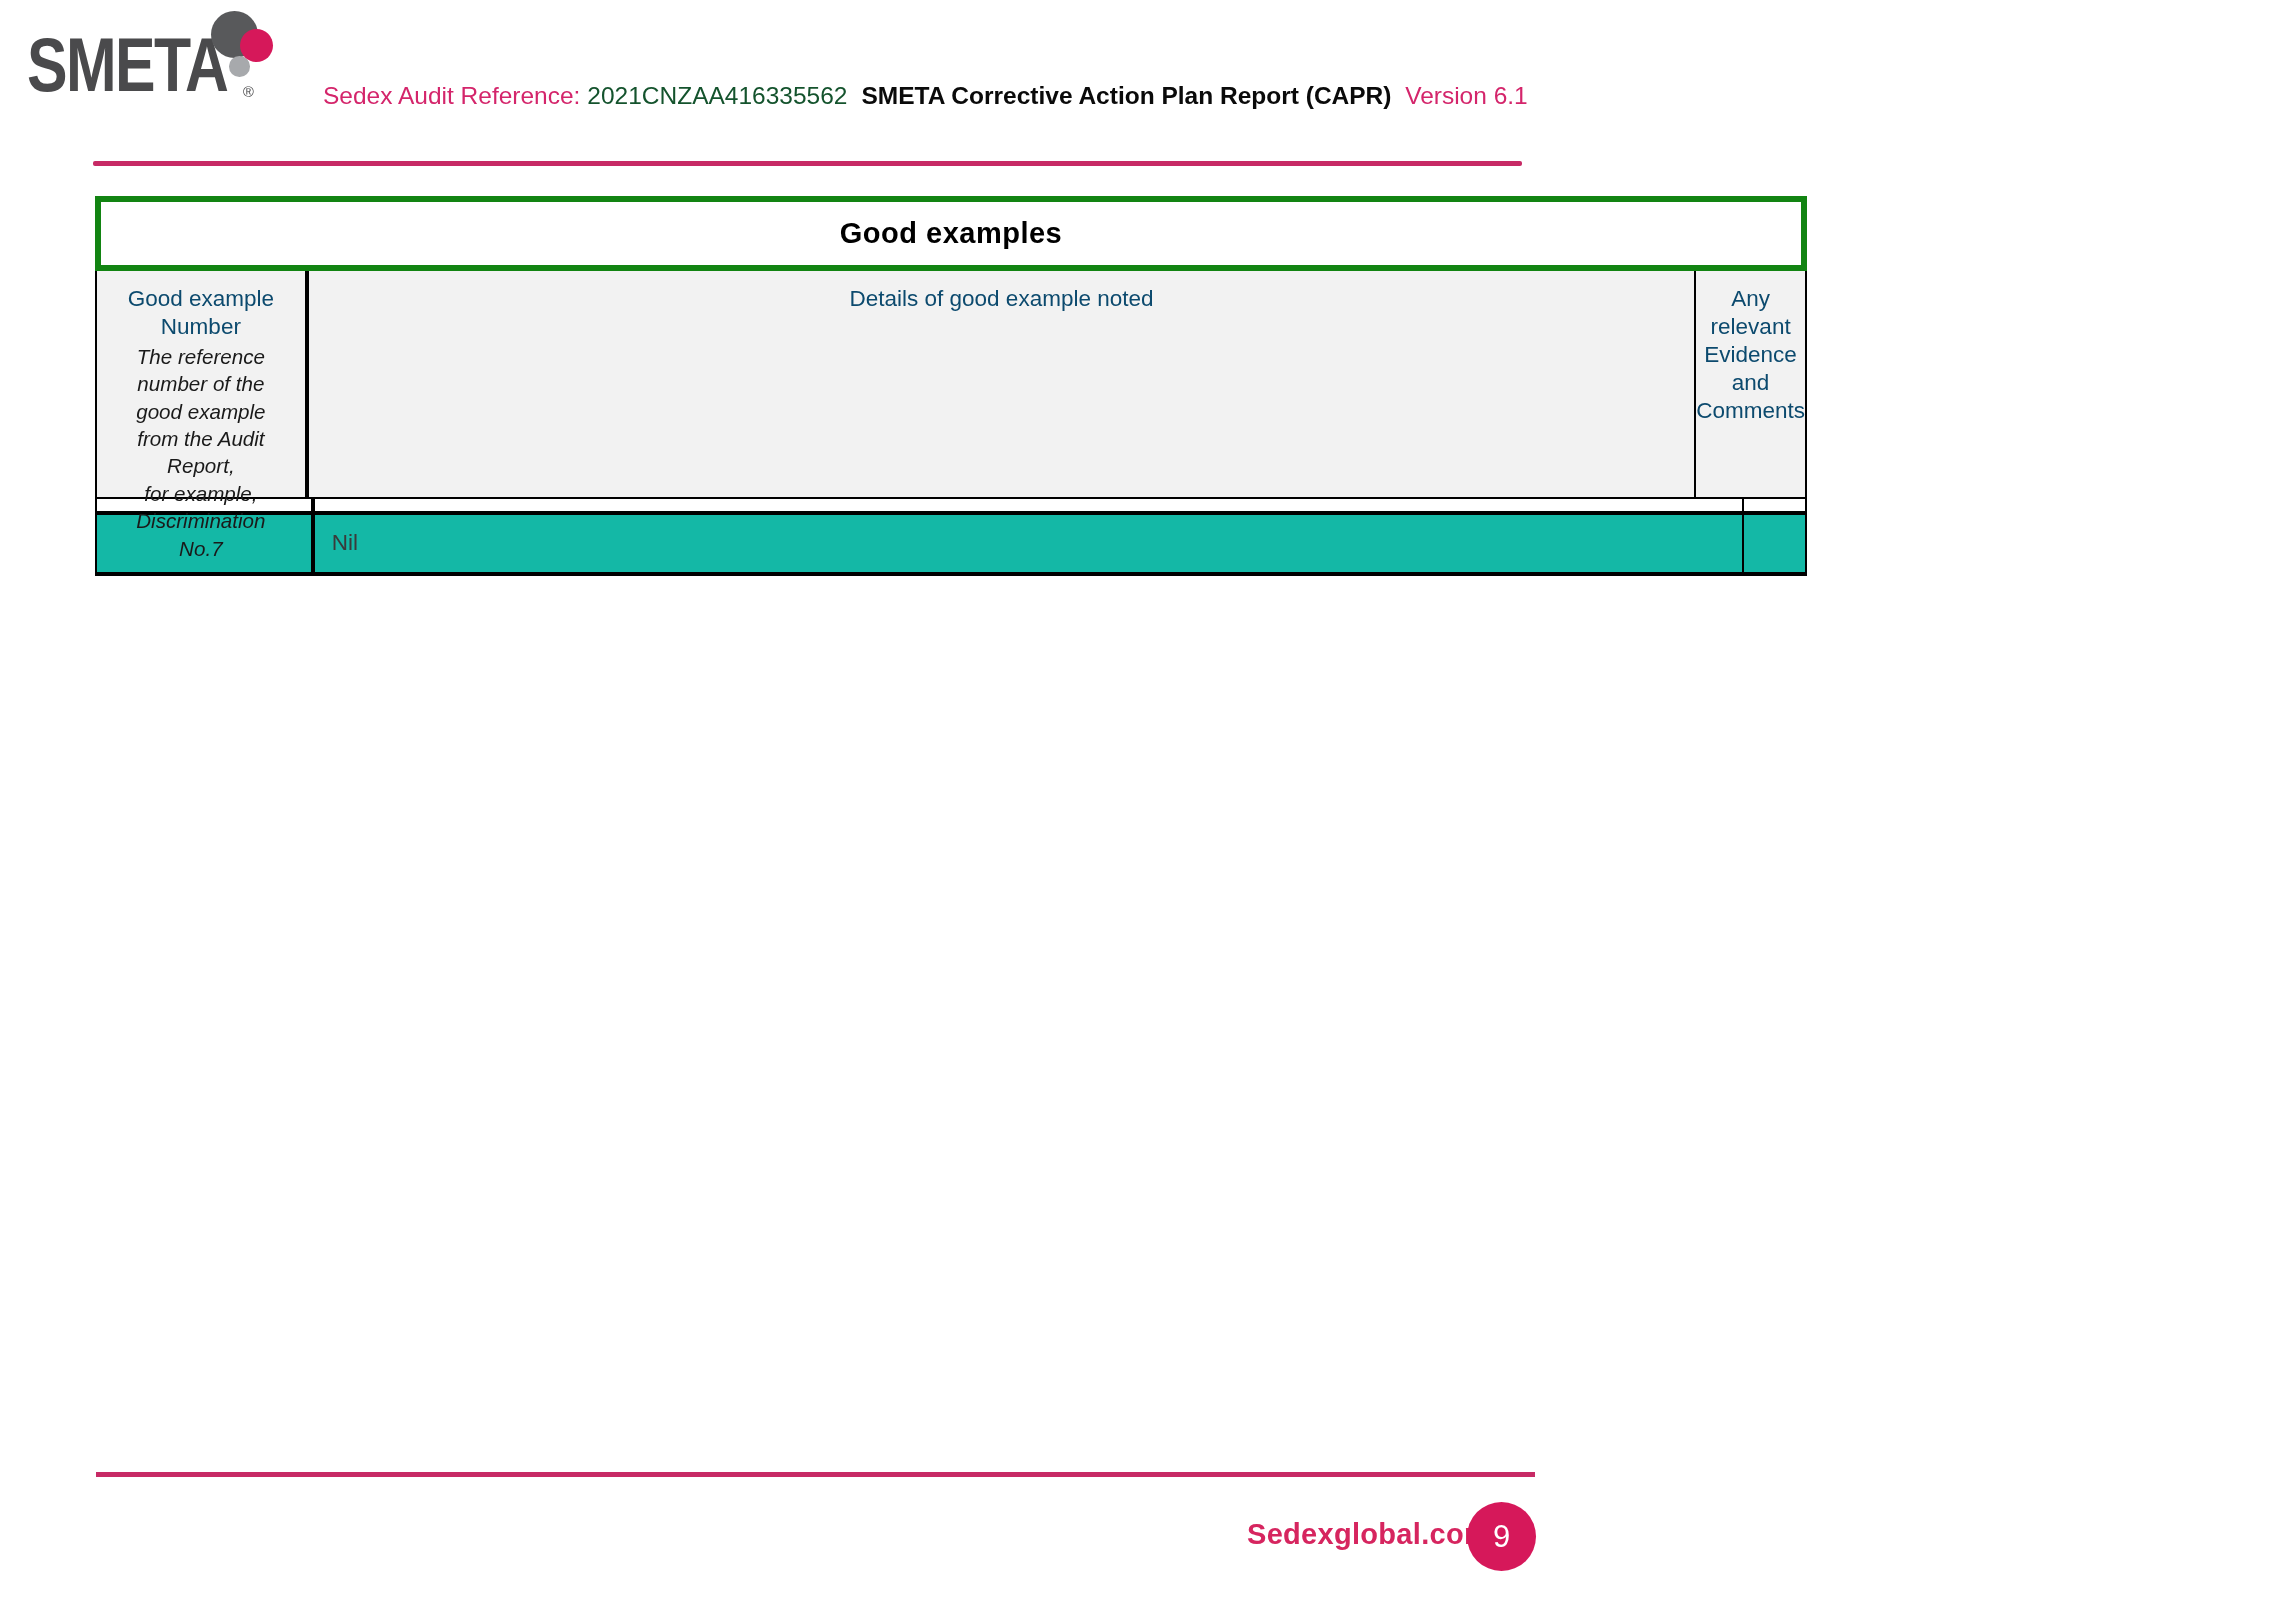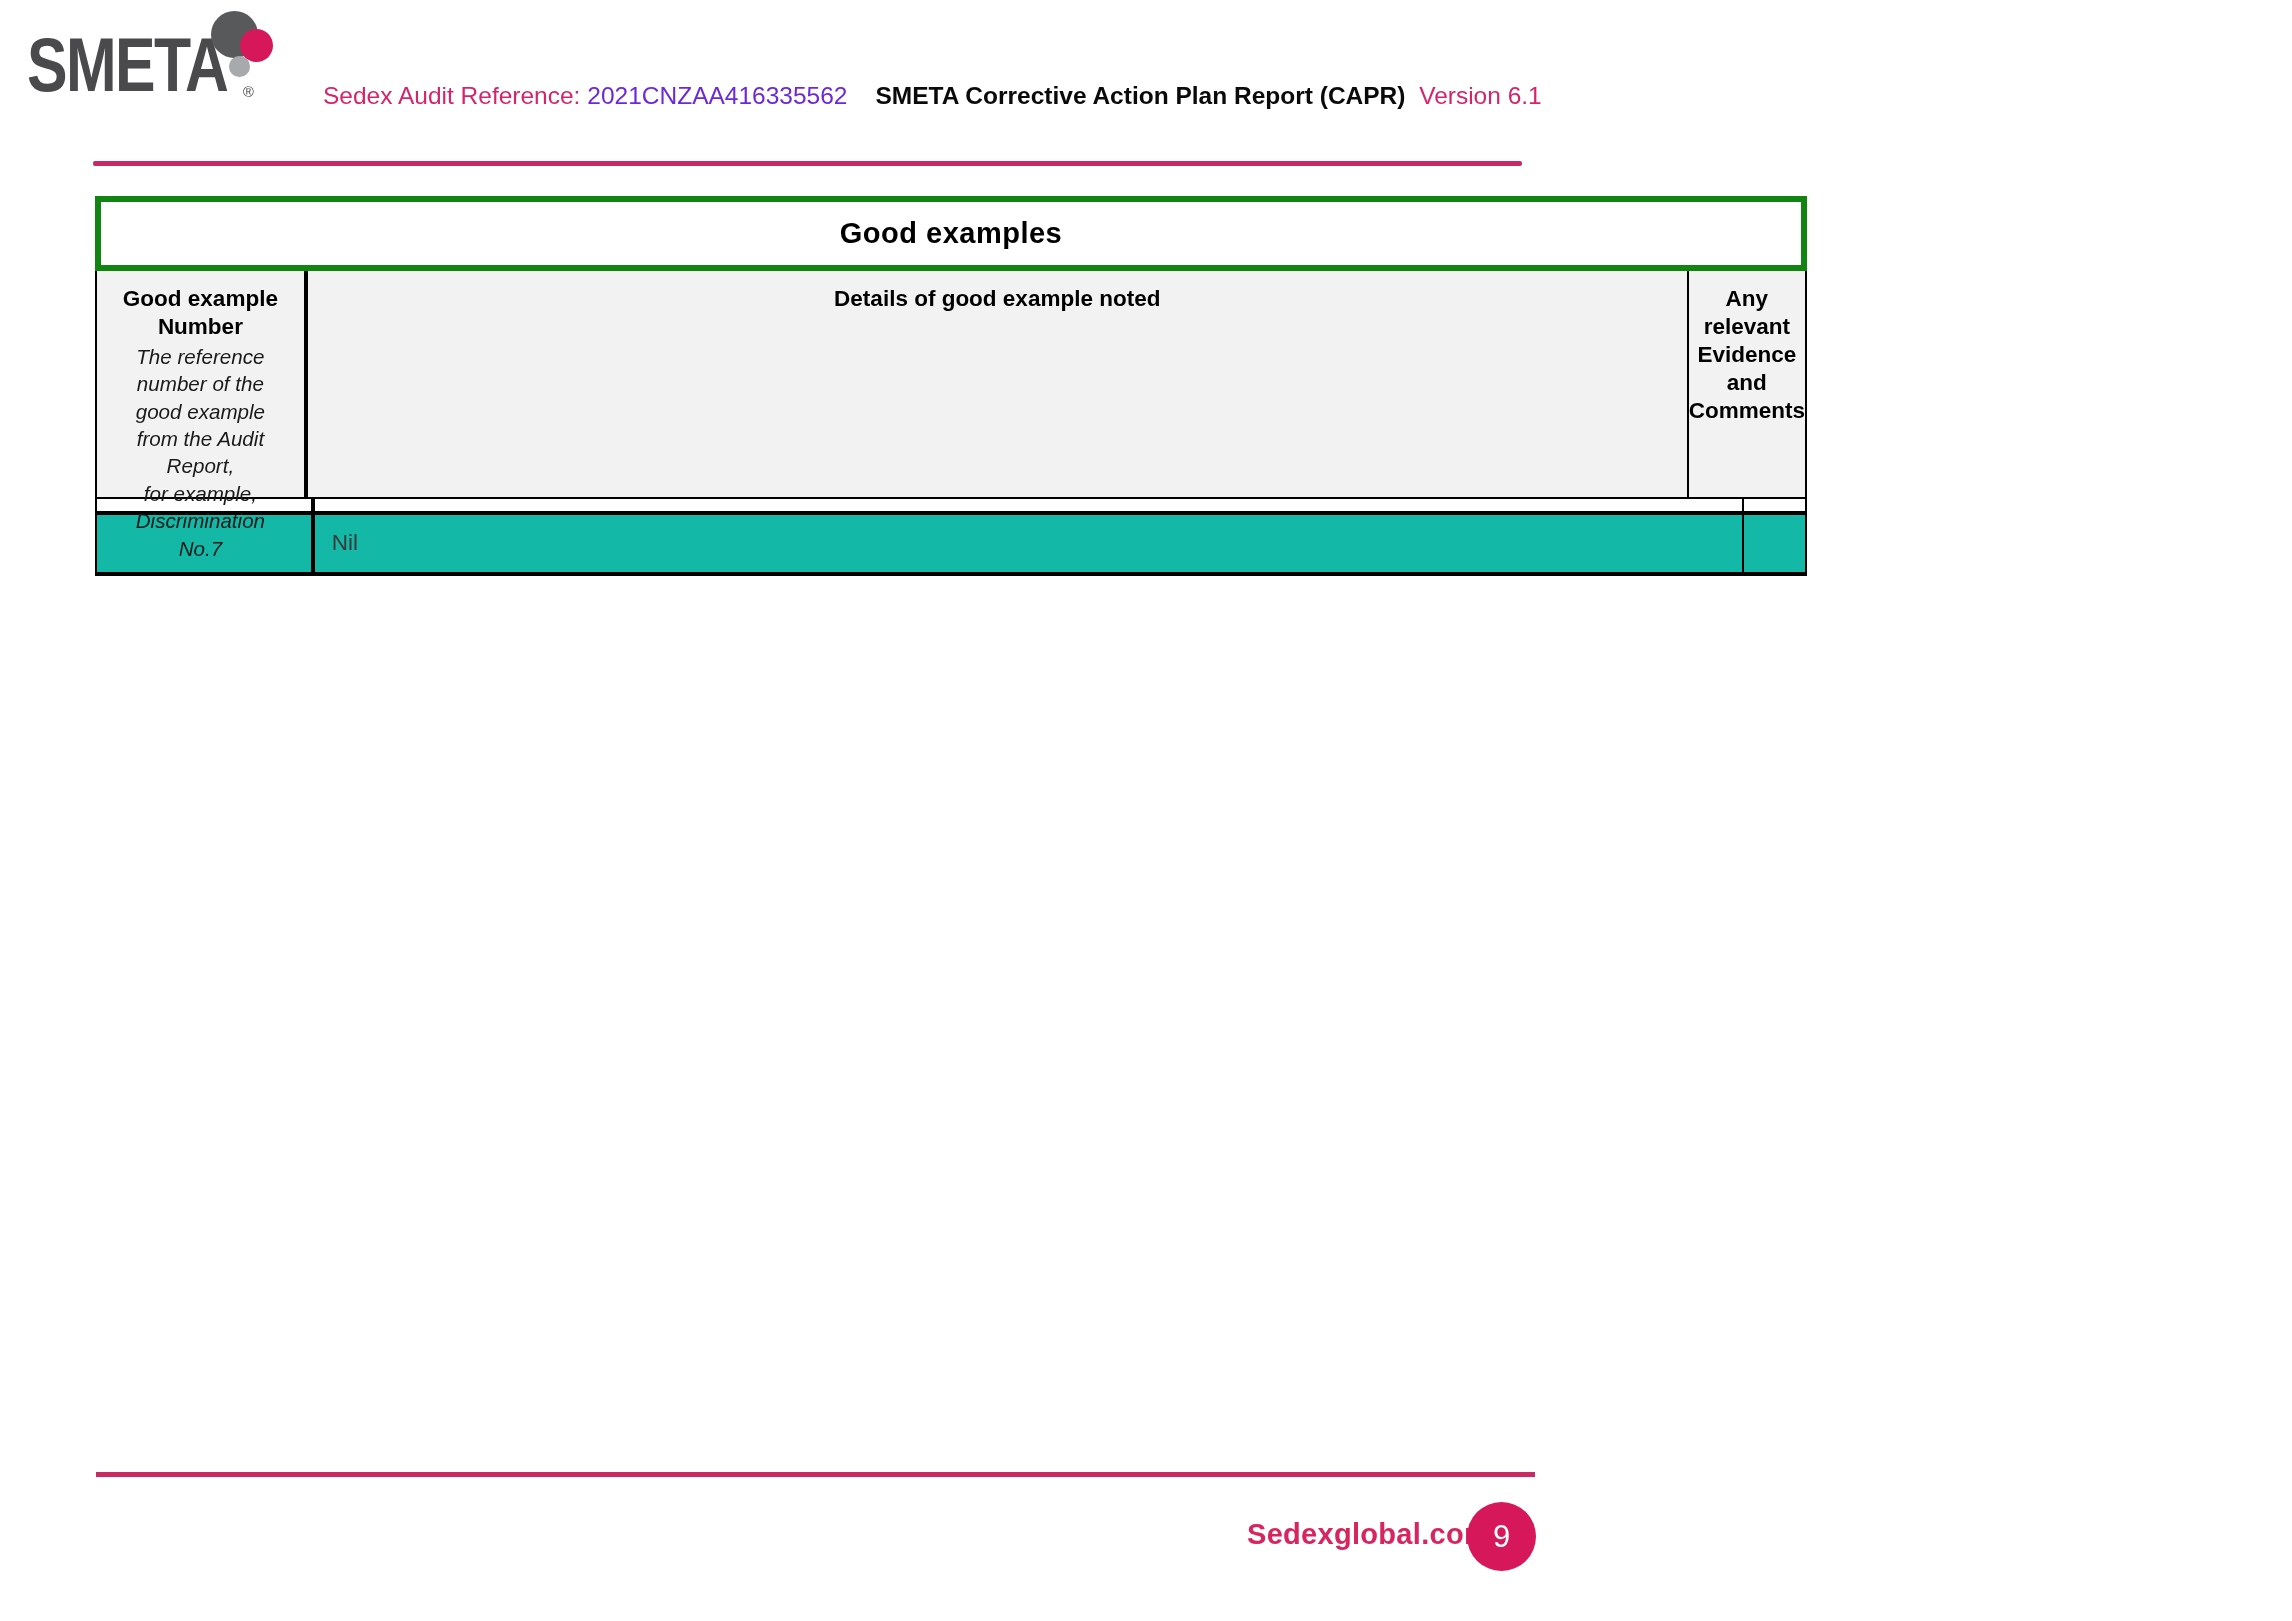--- a/index.html
+++ b/index.html
@@ -20,21 +20,21 @@
   .dot-dark  { left:211px; top:10.8px; width:47px; height:47px; background:#58595b; z-index:1; }
   .dot-light { left:229px; top:56px; width:20.6px; height:20.6px; background:#a7a9ac; z-index:2; }
   .dot-pink  { left:240px; top:29px; width:33px; height:33px; background:#d6185a; z-index:3; }
 
   
   .header-ref {
     position:absolute; left:323px; top:82px; font-size:24.5px; white-space:nowrap;
     display:flex; align-items:baseline;text-align:center;
   }
   .h-pink { color:#d4256b; margin-right:6.9px; }
-  .h-val  { color:#6d28d9; margin-right:28px; }
+  .h-val  { color:#14532d; margin-right:14px; }
   .h-title{ color:#0a0a0a; font-weight:bold; margin-right:13.7px; }
 
   .rule-top {
     position:absolute; left:93px; top:161px; width:1429px; height:4.9px;
     background:#c72a65; border-radius:2px;
   }
 
   
   .gx-table { position:absolute; left:95px; top:196px; width:1712px; }
   .title-row {
@@ -47,21 +47,21 @@
     display:flex; box-sizing:border-box; width:100%;
     border-left:2.9px solid #000; border-right:2.9px solid #000;
   }
   .cell { box-sizing:border-box; }
   .c1 { width:214px; }
   .c2 { width:1431px; border-left:4.9px solid #000; }
   .c3 { flex:1; border-left:2.9px solid #000; }
 
   .head-row { height:228px; background:#f2f2f2; border-bottom:2px solid #000; }
   .head-row .cell { padding-top:13.7px; text-align:center; }
-  .colhead { font-size:22.5px; font-weight:bold; color:#000000; line-height:1.25; }
+  .colhead { font-size:22.5px; font-weight:normal; color:#0c4a6e; line-height:1.25; }
   .c1 .colhead { max-width:167px; margin:0 auto; }
   .c3 .colhead { max-width:323px; margin:0 auto; }
   .colnote {
     font-style:italic; font-size:20.6px; color:#1a1a1a; line-height:1.33;
     max-width:155px; margin:2px auto 16px;
   }
 
   .spacer-row { height:11.8px; background:#ffffff; }
 
   .data-row {

